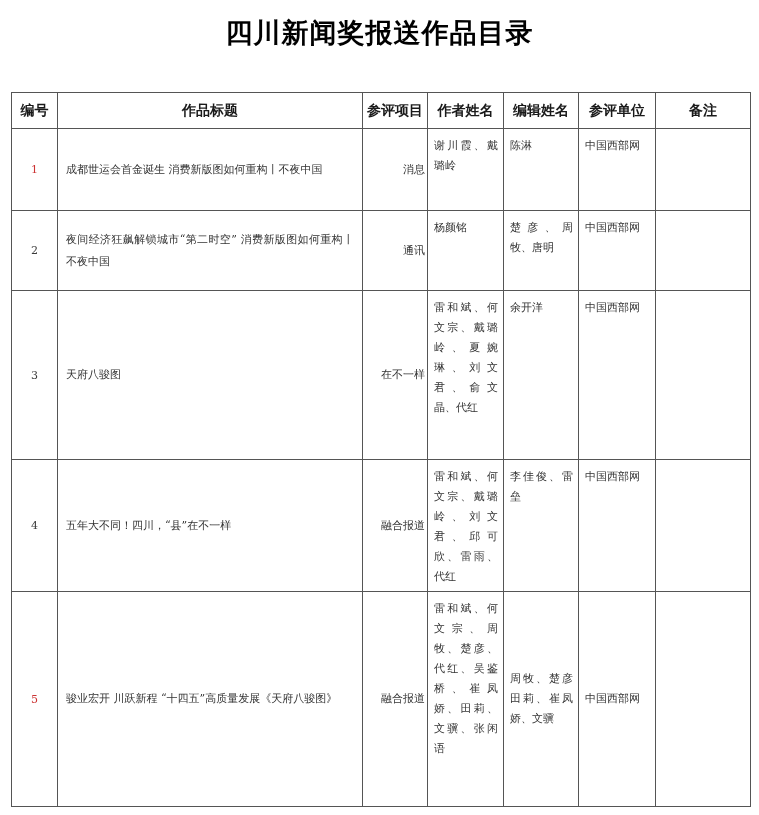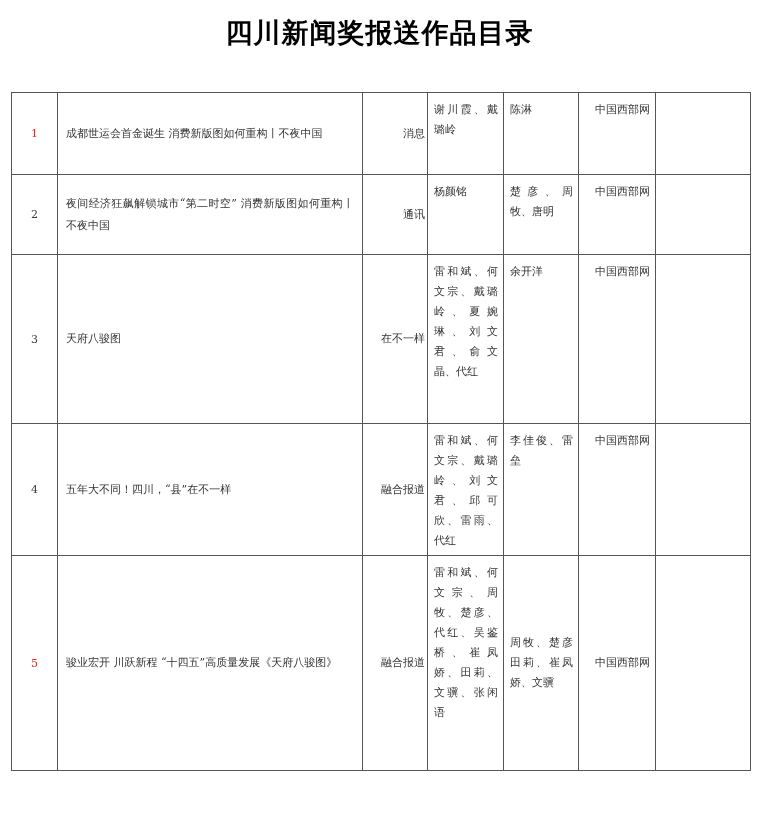--- a/index.html
+++ b/index.html
@@ -81,21 +81,21 @@
     vertical-align: middle;
     padding: 2px 2px 2px 5px;
     line-height: 20px;
   }
   td.c-auth, td.c-edit, td.c-unit {
     text-align: justify;
     vertical-align: top;
     padding: 7px 5px 4px 6px;
     line-height: 20px;
   }
-  td.c-unit { text-align: right; }
+  td.c-unit { text-align: left; }
   td.v-mid {
     vertical-align: middle;
     padding-top: 2px;
     padding-bottom: 2px;
   }
   td.c-remark { vertical-align: middle; }
 </style>
 </head>
 <body>
 
@@ -108,20 +108,29 @@
       <col class="col-num">
         <col class="col-title">
         <col class="col-cat">
       <col class="col-auth">
         <col class="col-edit">
         <col class="col-unit">
         <col class="col-remark">
     </colgroup>
 
     <tbody>
+        <tr style="height:36px;">
+      <th>编号</th>
+      <th>作品标题</th>
+      <th>参评项目</th>
+      <th>作者姓名</th>
+      <th>编辑姓名</th>
+      <th>参评单位</th>
+      <th>备注</th>
+    </tr>
 
     <tr style="height:82px;">
       <td class="c-num red">1</td>
       <td class="c-title">成都世运会首金诞生 消费新版图如何重构丨不夜中国</td>
       <td class="c-cat">消息</td>
       <td class="c-auth">谢川霞、戴璐岭</td>
       <td class="c-edit">陈淋</td>
       <td class="c-unit">中国西部网</td>
       <td class="c-remark"></td>
     </tr>

